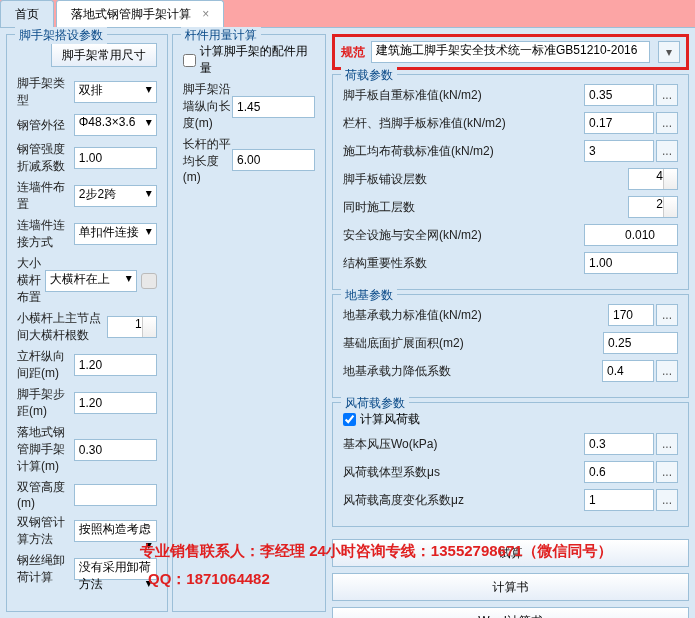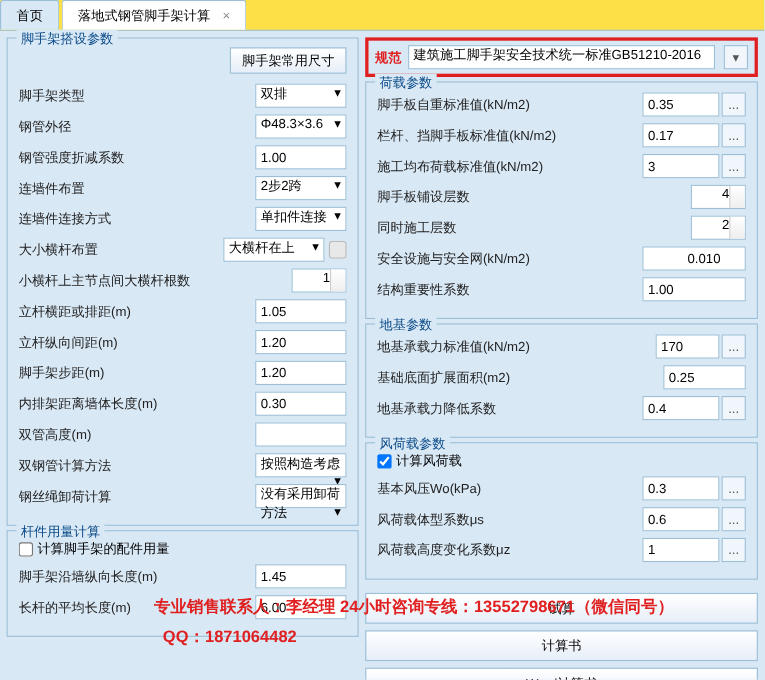--- a/index.html
+++ b/index.html
@@ -1,22 +1,22 @@
 <!DOCTYPE html>
 <html><head>
 <meta charset="utf-8">
 <style>
 * { box-sizing: border-box; margin: 0; padding: 0; font-family: "Microsoft YaHei", SimSun, sans-serif; font-size: 12px; }
 body { background: #d9e8f5; width: 695px; height: 618px; overflow: hidden; }
-.tabs { display: flex; background: #fde047; height: 28px; border-bottom: 1px solid #9cbfd8; }
+.tabs { display: flex; background: #fca5a5; height: 28px; border-bottom: 1px solid #9cbfd8; }
 .tab { padding: 5px 14px; background: #d9e8f5; border: 1px solid #9cbfd8; border-bottom: none; border-top-left-radius: 3px; border-top-right-radius: 3px; margin-right: 2px; cursor: pointer; position: relative; }
 .tab.active { background: #fff; }
 .tab-close { color: #888; margin-left: 8px; cursor: pointer; }
 .content { display: flex; padding: 6px; gap: 6px; height: calc(100% - 28px); }
-.left-col { width: 320px; display: flex; flex-direction: column; gap: 4px; }
+.left-col { width: 320px; display: flex; flex-direction: row; gap: 4px; }
 .right-col { flex: 1; display: flex; flex-direction: column; gap: 4px; }
 .panel { border: 1px solid #9cbfd8; background: transparent; padding: 8px 10px 10px 10px; position: relative; }
 .panel-title { position: absolute; top: -8px; left: 8px; background: #d9e8f5; padding: 0 4px; color: #0a4a88; }
 .row { display: flex; align-items: center; margin-bottom: 4px; min-height: 24px; }
 .label { flex: 1; color: #222; }
 .input, .select { width: 83px; height: 22px; border: 1px solid #9cbfd8; background: #fff; padding: 0 4px; }
 .select { cursor: pointer; }
 .small-btn { width: 22px; height: 22px; border: 1px solid #9cbfd8; background: #f0f6fb; cursor: pointer; text-align: center; line-height: 20px; color: #555; margin-left: 2px; }
 .spinner { width: 50px; height: 22px; border: 1px solid #9cbfd8; background: #fff; text-align: right; padding-right: 14px; position: relative; }
 .spinner::after { content: ""; position: absolute; right: 0; top: 0; width: 13px; height: 100%; border-left: 1px solid #ccc; background: linear-gradient(#fff,#eee); }
@@ -73,33 +73,29 @@
       <div class="row">
           <span class="label">大小横杆布置</span>
           <div class="select" style="width:92px"><span>大横杆在上</span><span style="float:right">▾</span></div>
           <span class="icon-chat" style="margin-left:4px"></span>
         </div>
       <div class="row">
           <span class="label">小横杆上主节点间大横杆根数</span>
           <div class="spinner">1</div>
         </div>
       <div class="row">
-          <span class="label">立杆横距或排距(m)</span>
-          <input class="input" value="1.05" style="">
-        </div>
-      <div class="row">
           <span class="label">立杆纵向间距(m)</span>
           <input class="input" value="1.20" style="">
         </div>
       <div class="row">
           <span class="label">脚手架步距(m)</span>
           <input class="input" value="1.20" style="">
         </div>
       <div class="row">
-          <span class="label">内排架距离墙体长度(m)</span>
+          <span class="label">落地式钢管脚手架计算(m)</span>
           <input class="input" value="0.30" style="">
         </div>
       <div class="row">
           <span class="label">双管高度(m)</span>
           <input class="input" value="" style="">
         </div>
       <div class="row">
           <span class="label">双钢管计算方法</span>
           <div class="select"><span>按照构造考虑</span><span style="float:right">▾</span></div>
         </div>
@@ -164,30 +160,30 @@
       <div class="row">
           <span class="label">结构重要性系数</span>
           <input class="input" style="width: 94px;" value="1.00">
         </div>
     </div>
 
     <div class="panel">
       <span class="panel-title">地基参数</span>
       <div class="row">
           <span class="label">地基承载力标准值(kN/m2)</span>
-          <input class="input" style="width: 58px;" value="170">
+          <input class="input" style="width: 46px;" value="170">
           <div class="small-btn">...</div>
         </div>
       <div class="row">
           <span class="label">基础底面扩展面积(m2)</span>
           <input class="input" style="width: 75px;" value="0.25">
         </div>
       <div class="row">
           <span class="label">地基承载力降低系数</span>
-          <input class="input" style="width: 70px;" value="0.4">
+          <input class="input" style="width: 52px;" value="0.4">
           <div class="small-btn">...</div>
         </div>
     </div>
 
     <div class="panel">
       <span class="panel-title">风荷载参数</span>
       <div class="checkbox-row">
           <input type="checkbox" checked="" style="">
           <span>计算风荷载</span>
         </div>

